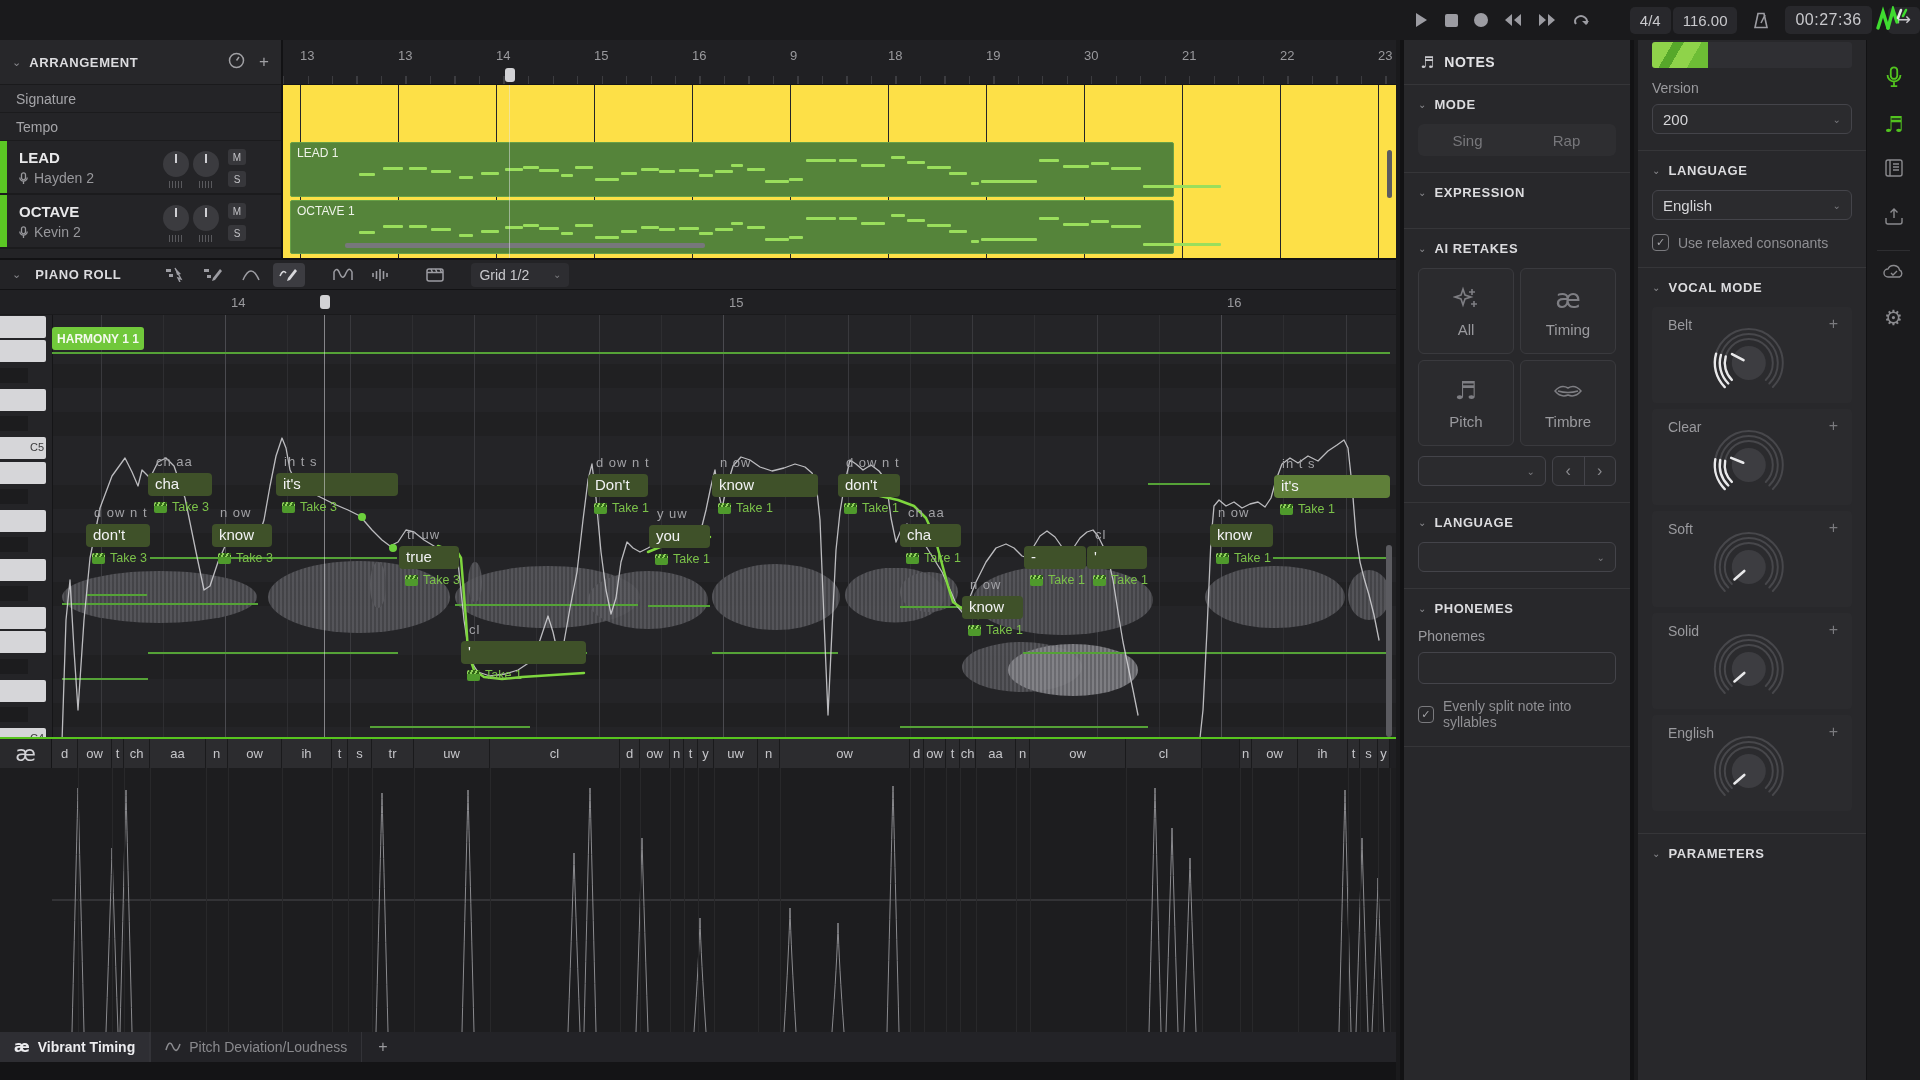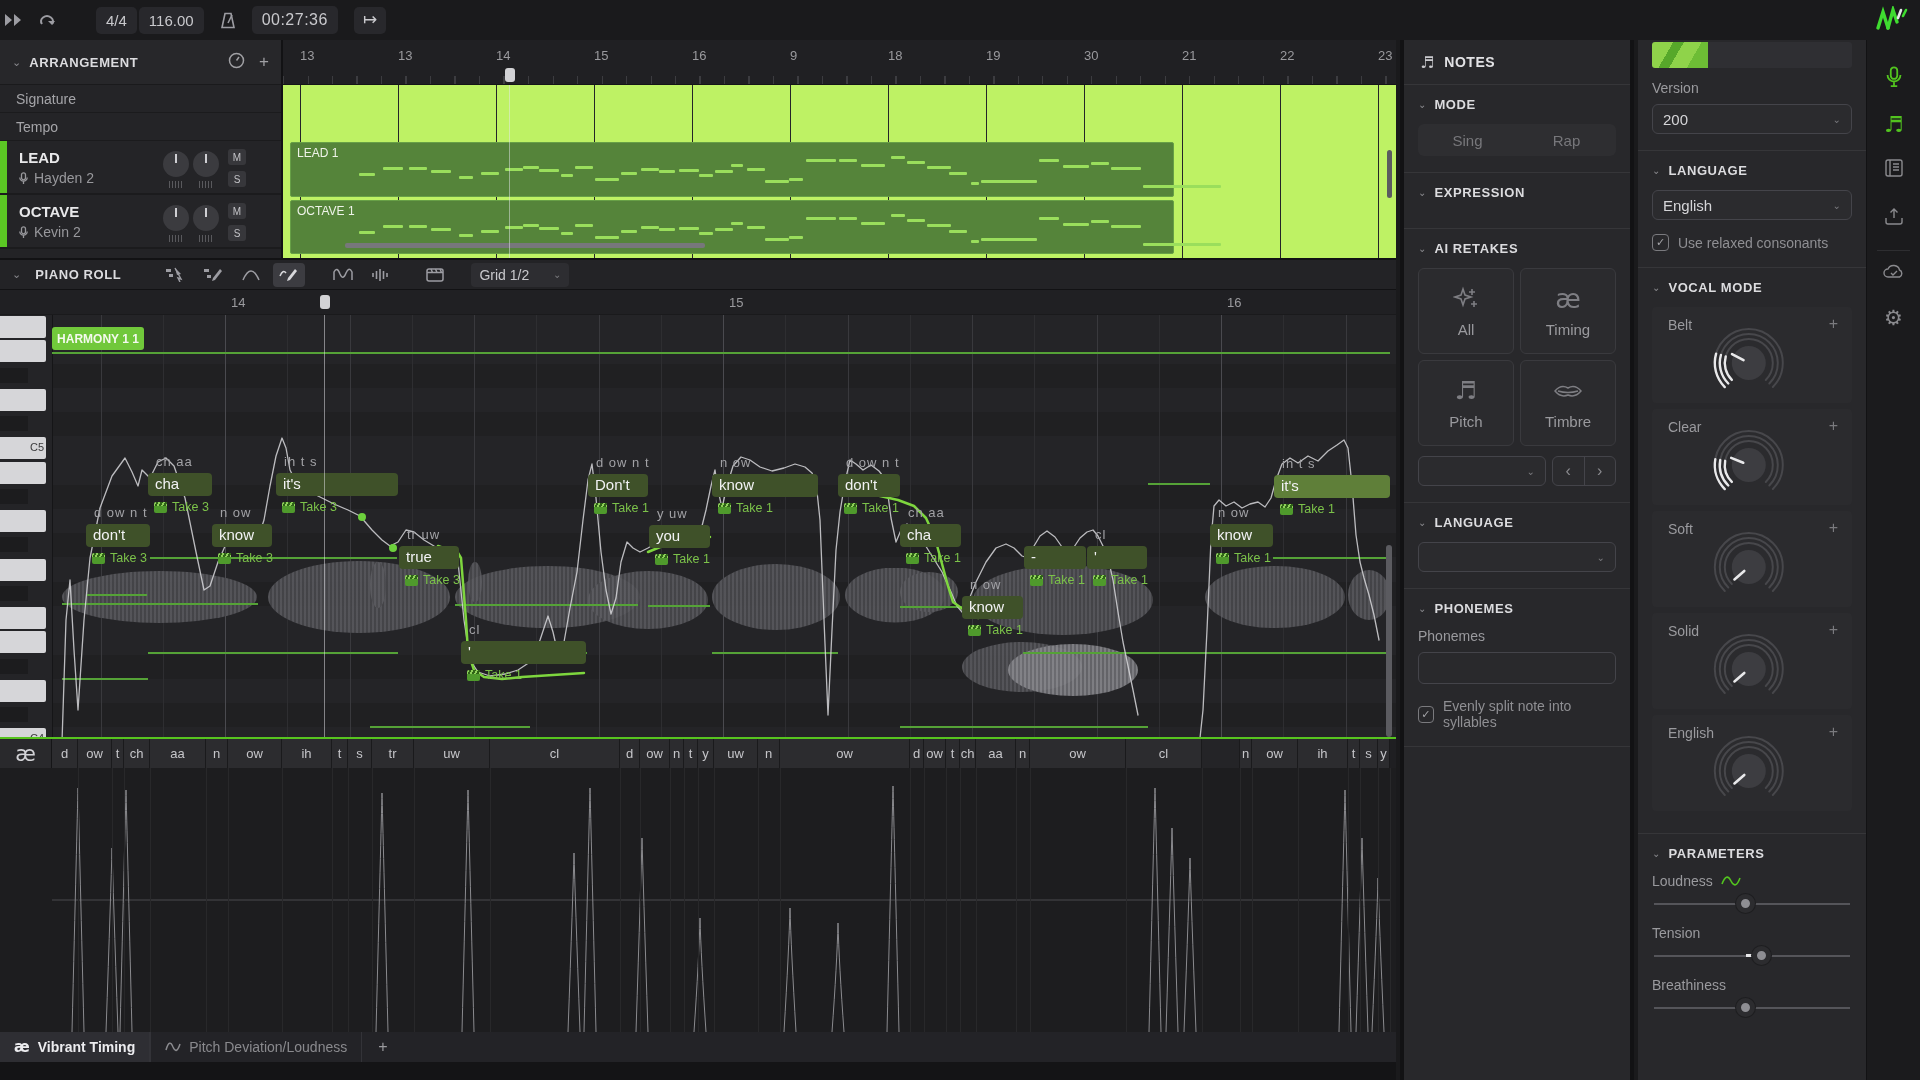--- a/index.html
+++ b/index.html
@@ -1,19 +1,19 @@
 <!DOCTYPE html>
 <html><head>
 <meta charset="utf-8">
 <style>
 *{margin:0;padding:0;box-sizing:border-box}
 html,body{width:1920px;height:1080px;background:#121214;font-family:"Liberation Sans",sans-serif;overflow:hidden}
 .app{position:relative;width:1920px;height:1080px;background:#1a1a1c;color:#ccc}
 
-.topbar{position:absolute;left:0;top:0;width:1920px;height:40px;background:#1a1a1c;display:flex;align-items:center;justify-content:flex-start;gap:0}
+.topbar{position:absolute;left:0;top:0;width:1920px;height:40px;background:#1a1a1c;display:flex;align-items:center;justify-content:flex-end;gap:0}
 .tb-inner{display:flex;align-items:center;gap:16px;margin-left:-120px}
 .t-ic{color:#9c9ca2;font-size:15px;line-height:1;cursor:pointer;display:flex;align-items:center}
 .t-ic svg{display:block}
 .t-box{background:#28282c;border-radius:5px;padding:5px 10px;color:#c9c9cd;font-size:15px;cursor:pointer}
 .t-time{font-size:16px;letter-spacing:.5px}
 
 .arr-left{position:absolute;left:0;top:40px;width:283px;height:218px;background:#232326;border-right:2px solid #121214}
 .arr-head{height:45px;display:flex;align-items:center;padding:0 12px;background:#27272a;border-bottom:1px solid #1a1a1c}
 .chev{color:#8a8a8e;font-size:11px;margin-right:8px}
 .sec-title{font-size:13px;font-weight:bold;letter-spacing:.6px;color:#dcdcdf}
@@ -24,21 +24,21 @@
 .trk .tname{position:absolute;left:19px;top:8px;font-size:15px;color:#e8e8ea;font-weight:bold}
 .trk .tvoice{position:absolute;left:19px;top:29px;font-size:14px;color:#98989c;display:flex;align-items:center;gap:6px}
 .knob-s{position:absolute;top:10px;width:26px;height:26px;border-radius:50%;background:#3b3b3f;cursor:pointer}
 .knob-s:after{content:"";position:absolute;left:12px;top:3px;width:2px;height:9px;background:#cfcfd3}
 .meter-ic{position:absolute;top:40px;width:14px;height:7px;background:linear-gradient(90deg,#66666b 1px,transparent 1px);background-size:3px 100%;opacity:.8}
 .ms{position:absolute;width:18px;height:16px;background:#37373b;border-radius:3px;color:#c3c3c7;font-size:10px;display:flex;align-items:center;justify-content:center;cursor:pointer}
 
 .timeline{position:absolute;left:283px;top:40px;width:1113px;height:45px;background:#202023;border-bottom:1px solid #151517}
 .tl-bar{position:absolute;top:8px;font-size:13px;color:#9a9a9e}
 .tl-ticks{position:absolute;left:0;bottom:0;width:100%;height:8px;background:repeating-linear-gradient(90deg,#3c3c40 0 1px,transparent 1px 24.5px)}
-.tracks-area{position:absolute;left:283px;top:85px;width:1113px;height:173px;background:#bef264;overflow:hidden}
+.tracks-area{position:absolute;left:283px;top:85px;width:1113px;height:173px;background:#fde047;overflow:hidden}
 .tracks-grid{position:absolute;inset:0;background:repeating-linear-gradient(90deg,#242428 0 1px,transparent 1px 98px);background-position:17px 0}
 .clip{position:absolute;left:7px;width:884px;background:#55843a;border:1px solid #67a046;border-radius:2px}
 .clip .clabel{position:absolute;left:6px;top:3px;font-size:12px;color:#eef3e8}
 .clip .dash{position:absolute;height:3px;background:#9ade5c;border-radius:1px}
 .graybar{position:absolute;background:#77777b;border-radius:2px}
 .ph-marker{position:absolute;width:10px;height:14px;background:#d2d2d5;border-radius:3px;z-index:6}
 .ph-line{position:absolute;width:1px;background:rgba(230,230,235,.5);z-index:5}
 .sbar{position:absolute;background:#5b5b60;border-radius:3px;z-index:9}
 
 .pr-head{position:absolute;left:0;top:258px;width:1396px;height:32px;background:#232326;border-top:2px solid #121214;border-bottom:1px solid #121214;display:flex;align-items:center;padding:0 12px;gap:6px}
@@ -953,43 +953,20 @@
               </g>
             </svg>
           </div>
         </div>
     </div>
     <div style="padding:12px 14px">
       <div class="sec-h">
           <span class="chev">⌄</span>
           <span class="t">PARAMETERS</span>
         </div>
-      <div id="sliders">
-          <div class="sliderrow">
-            <div class="slab">Loudness<svg width="20" height="10" viewBox="0 0 20 10">
-                <path d="M1 8 Q5.5 -4 10 5 Q14.5 14 19 2" fill="none" stroke="#52c41f" stroke-width="1.6"></path>
-              </svg></div>
-            <div class="strack">
-              <div class="sthumb" style="left: calc(47% - 10px);"></div>
-            </div>
-          </div>
-          <div class="sliderrow">
-            <div class="slab">Tension</div>
-            <div class="strack">
-              <div class="sfill" style="left: 47%; width: 8%;"></div>
-              <div class="sthumb" style="left: calc(55% - 10px);"></div>
-            </div>
-          </div>
-          <div class="sliderrow">
-            <div class="slab">Breathiness</div>
-            <div class="strack">
-              <div class="sthumb" style="left: calc(47% - 10px);"></div>
-            </div>
-          </div>
-        </div>
     </div>
   </div>
 
   <div class="rail">
     <div class="ric" style="top:26px">
         <svg width="16" height="22" viewBox="0 0 12 17" fill="none" stroke="#52c41f" stroke-width="1.4">
           <rect x="3.5" y="1" width="5" height="9" rx="2.5"></rect>
           <path d="M1 7 A5 5 0 0 0 11 7 M6 12 L6 15 M3.5 15.5 L8.5 15.5"></path>
         </svg>
       </div>

